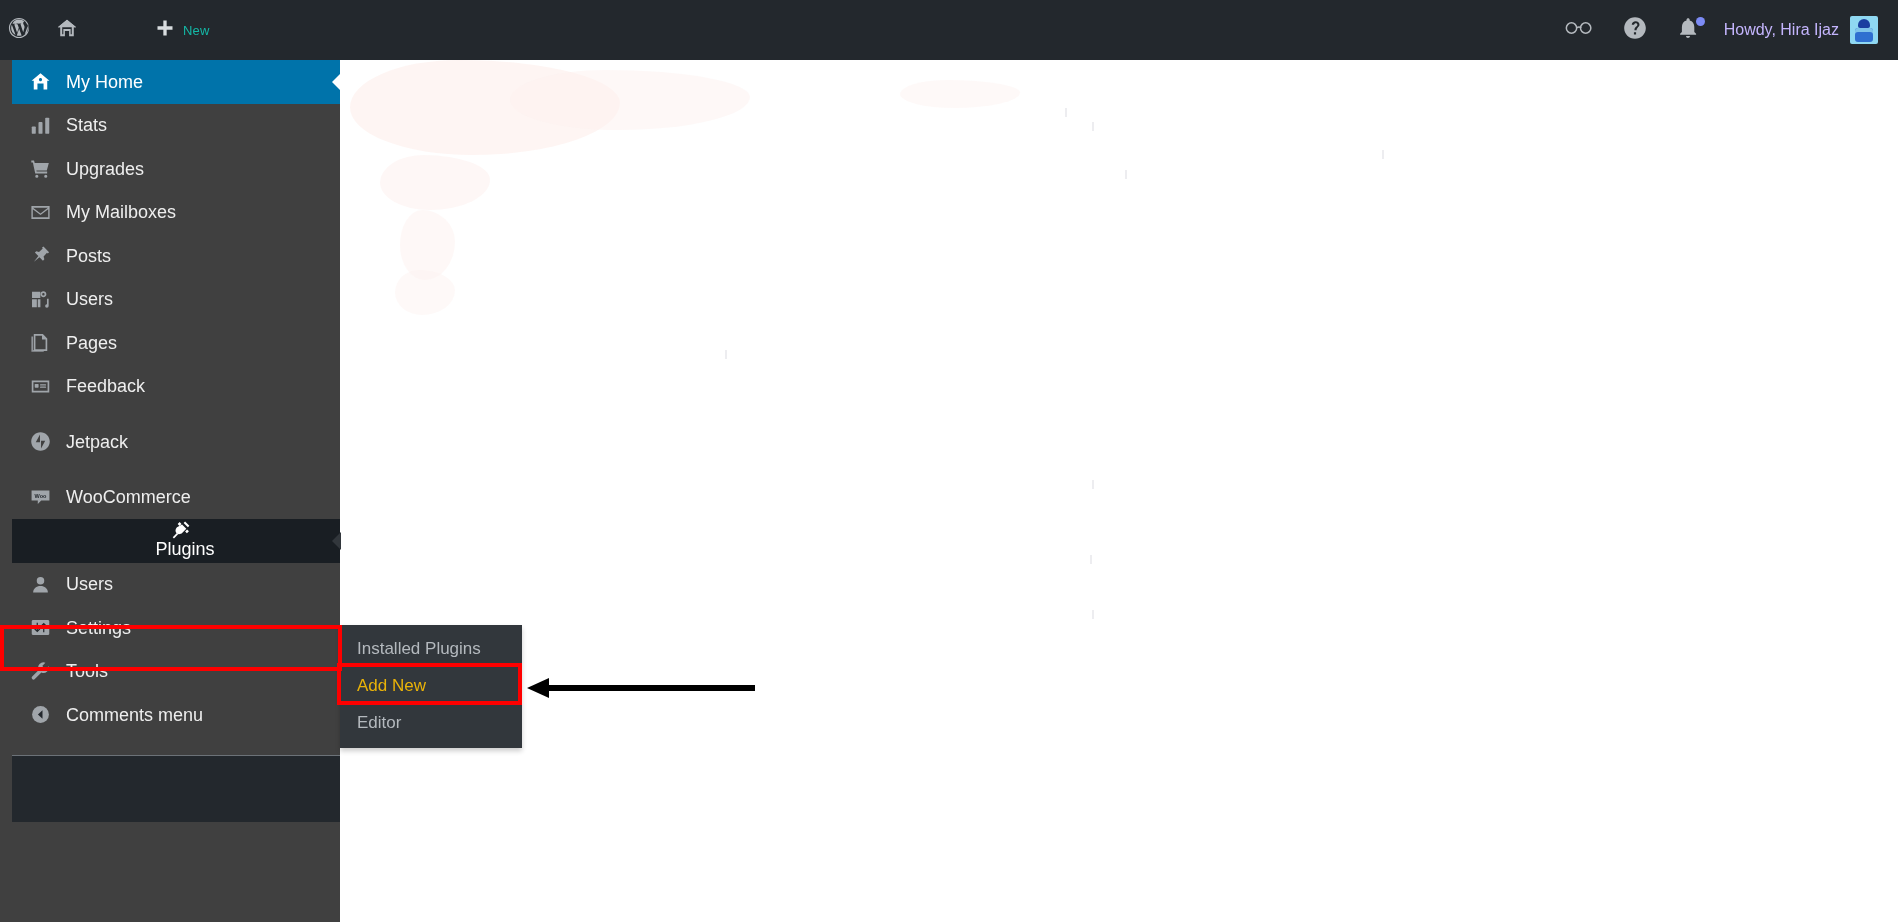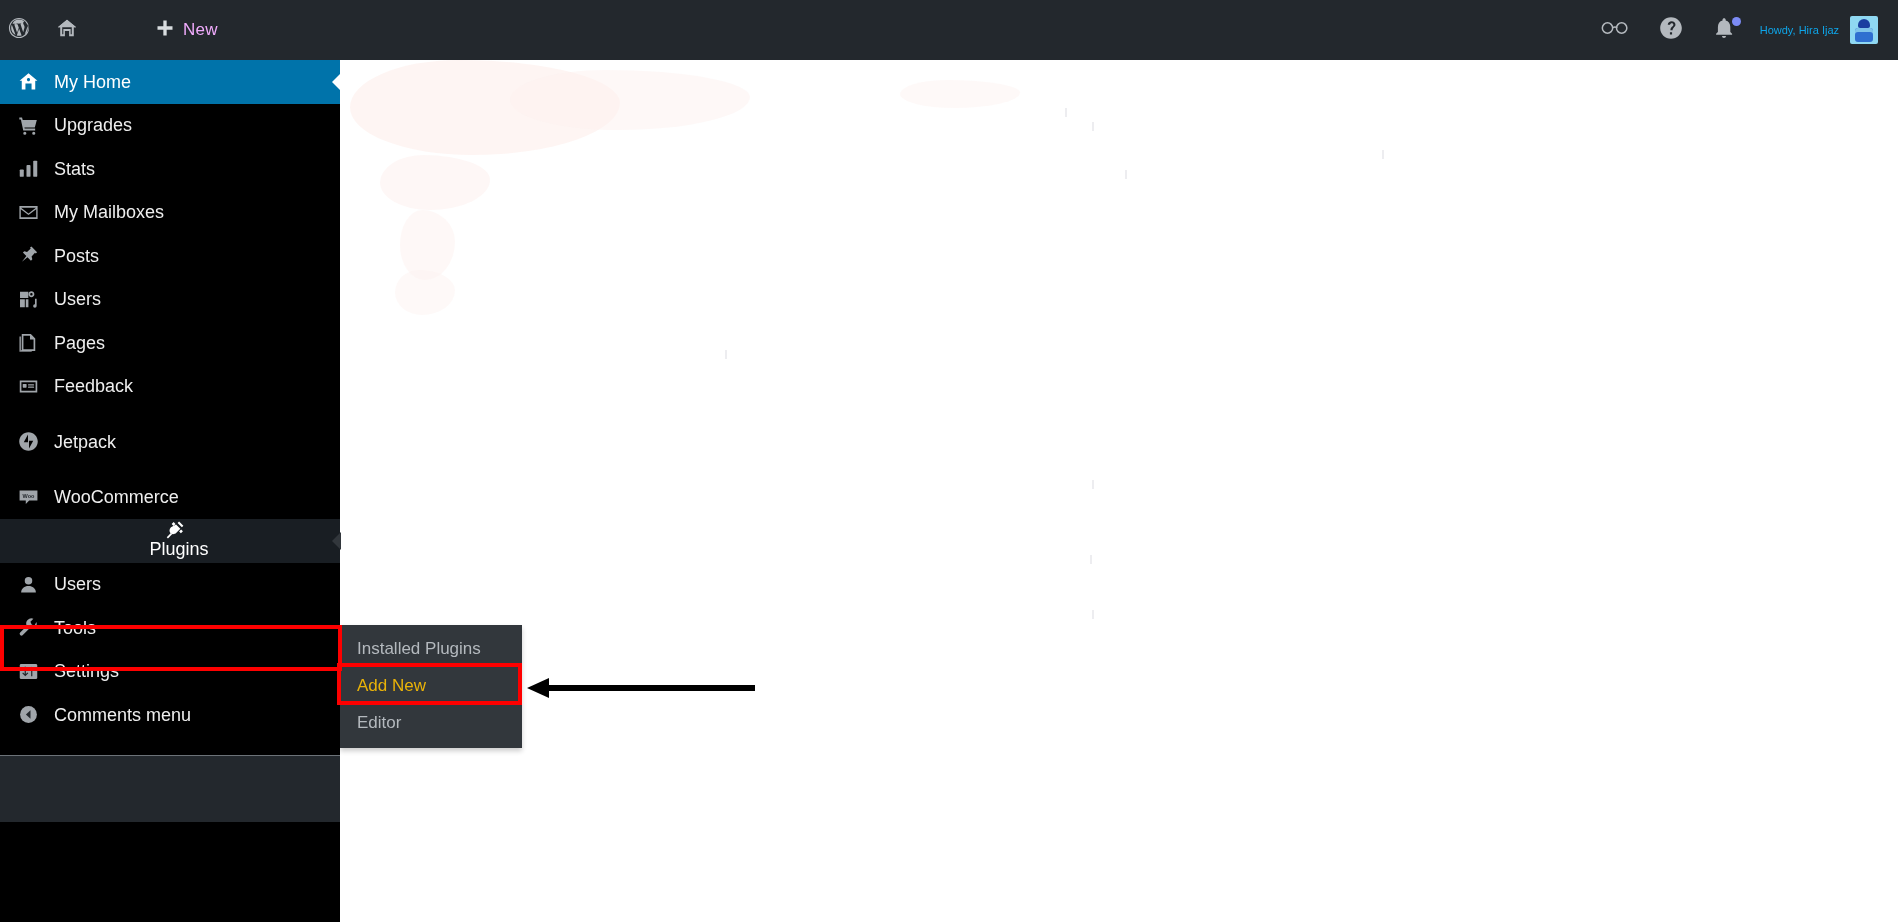--- a/index.html
+++ b/index.html
@@ -43,38 +43,38 @@
     height: 60px;
     padding: 0 11px;
     color: #b4b9be;
     font-size: 16px;
     cursor: pointer;
     gap: 8px;
   }
   .ab-wp { padding-left: 8px; padding-right: 12px; }
   .ab-home { padding-left: 14px; padding-right: 14px; }
   .ab-new { margin-left: 52px; }
-  .ab-new .ab-label { font-size: 17px; color: #f0abfc; letter-spacing: .2px; }
+  .ab-new .ab-label { font-size: 13px; color: #14b8a6; letter-spacing: .2px; }
 
   .ab-right {
     margin-left: auto;
     display: flex;
     align-items: center;
     height: 60px;
     padding-right: 8px;
   }
   .ab-right .ab-item { padding: 0 14px; }
   .howdy {
     display: flex;
     align-items: center;
     gap: 11px;
     padding: 0 12px 0 10px;
     height: 60px;
-    color: #0ea5e9;
-    font-size: 11px;
+    color: #c4b5fd;
+    font-size: 16px;
     cursor: pointer;
   }
   .avatar {
     width: 28px; height: 28px;
     border-radius: 2px;
     background: #8fd8f2;
     position: relative;
     overflow: hidden;
     flex: 0 0 auto;
   }
@@ -104,22 +104,23 @@
     border-radius: 50%;
     background: #7c8bf5;
   }
 
   
   .sidebar {
     position: absolute;
     top: 60px; left: 0;
     width: 340px;
     height: 862px;
-    background: #000000;
+    background: #404040;
     z-index: 40;
+    padding-left: 12px;
   }
   .menu { list-style: none; }
 
   .menu-item {
     position: relative;
     display: flex;
     align-items: center;
     height: 43.5px;
     padding-left: 10px;
     color: #eeeeee;
@@ -355,34 +356,34 @@
           <span class="mi-icon">
             <svg width="21" height="21" viewBox="0 0 24 24" fill="currentColor">
               <path d="M12 2.6 1.8 11.2h2.5V21h15.4v-9.8h2.5L12 2.6zm0 5.5c1 0 1.8.8 1.8 1.8S13 11.7 12 11.7s-1.8-.8-1.8-1.8.8-1.8 1.8-1.8zM8.5 14.4h7V21h-7v-6.6z"></path>
             </svg>
           </span>
           <span class="mi-label">My Home</span>
         </li>
         <li class="menu-item">
           <span class="mi-icon">
             <svg width="21" height="21" viewBox="0 0 24 24" fill="currentColor">
-              <path d="M1.5 2.8h3.1l.8 3h16.1l-2.3 8.4H7.3l.3 1.3h12v2.1H6l-2-9.1-.7-3.4H1.5V2.8zM7.8 19.1a1.8 1.8 0 1 1 0 3.6 1.8 1.8 0 0 1 0-3.6zm10.2 0a1.8 1.8 0 1 1 0 3.6 1.8 1.8 0 0 1 0-3.6z"></path>
-            </svg>
-          </span>
-          <span class="mi-label">Upgrades</span>
-        </li>
-        <li class="menu-item">
-          <span class="mi-icon">
-            <svg width="21" height="21" viewBox="0 0 24 24" fill="currentColor">
               <rect x="2" y="13" width="4.6" height="8.5" rx="1"></rect>
               <rect x="9.7" y="8" width="4.6" height="13.5" rx="1"></rect>
               <rect x="17.4" y="3" width="4.6" height="18.5" rx="1"></rect>
             </svg>
           </span>
           <span class="mi-label">Stats</span>
+        </li>
+        <li class="menu-item">
+          <span class="mi-icon">
+            <svg width="21" height="21" viewBox="0 0 24 24" fill="currentColor">
+              <path d="M1.5 2.8h3.1l.8 3h16.1l-2.3 8.4H7.3l.3 1.3h12v2.1H6l-2-9.1-.7-3.4H1.5V2.8zM7.8 19.1a1.8 1.8 0 1 1 0 3.6 1.8 1.8 0 0 1 0-3.6zm10.2 0a1.8 1.8 0 1 1 0 3.6 1.8 1.8 0 0 1 0-3.6z"></path>
+            </svg>
+          </span>
+          <span class="mi-label">Upgrades</span>
         </li>
         <li class="menu-item">
           <span class="mi-icon">
             <svg width="21" height="21" viewBox="0 0 24 24" fill="currentColor">
               <path d="M1.6 4.6h20.8v14.8H1.6V4.6zm1.9 2.1 8.5 6.3 8.5-6.3H3.5zm-.3 1.7v9.1h17.6V8.4L12 14.9 3.2 8.4z"></path>
             </svg>
           </span>
           <span class="mi-label">My Mailboxes</span>
         </li>
         <li class="menu-item">
@@ -456,33 +457,33 @@
             <svg width="21" height="21" viewBox="0 0 24 24" fill="currentColor">
               <path d="M12 3.4a4.3 4.3 0 1 1 0 8.6 4.3 4.3 0 0 1 0-8.6z"></path>
               <path d="M3.6 21c0-4.4 3.8-7.4 8.4-7.4s8.4 3 8.4 7.4H3.6z"></path>
             </svg>
           </span>
           <span class="mi-label">Users</span>
         </li>
         <li class="menu-item">
           <span class="mi-icon">
             <svg width="21" height="21" viewBox="0 0 24 24" fill="currentColor">
-              <path d="M21 5.6a6 6 0 0 1-8 7.6L5.5 20.7a2.1 2.1 0 0 1-3-3l7.5-7.5A6 6 0 0 1 17.6 2l-3.4 3.4 1.4 3.1 3.1 1.4L21 5.6z"></path>
-            </svg>
-          </span>
-          <span class="mi-label">Tools</span>
-        </li>
-        <li class="menu-item">
-          <span class="mi-icon">
-            <svg width="21" height="21" viewBox="0 0 24 24" fill="currentColor">
               <rect x="2" y="3.4" width="20" height="17.2" rx="1.6" fill="currentColor"></rect>
               <path d="M7.6 6.6v8.2l-1.8-1.8-1 1 3.5 3.5 3.5-3.5-1-1-1.8 1.8V6.6H7.6zM16.4 17.4V9.2l1.8 1.8 1-1L15.7 6.5l-3.5 3.5 1 1 1.8-1.8v8.2h1.4z" fill="#23282d"></path>
             </svg>
           </span>
           <span class="mi-label">Settings</span>
+        </li>
+        <li class="menu-item">
+          <span class="mi-icon">
+            <svg width="21" height="21" viewBox="0 0 24 24" fill="currentColor">
+              <path d="M21 5.6a6 6 0 0 1-8 7.6L5.5 20.7a2.1 2.1 0 0 1-3-3l7.5-7.5A6 6 0 0 1 17.6 2l-3.4 3.4 1.4 3.1 3.1 1.4L21 5.6z"></path>
+            </svg>
+          </span>
+          <span class="mi-label">Tools</span>
         </li>
         <li class="menu-item">
           <span class="mi-icon">
             <svg width="21" height="21" viewBox="0 0 24 24" fill="currentColor">
               <circle cx="12" cy="12" r="9.6" fill="currentColor"></circle>
               <path d="M14.3 7.1 9 12l5.3 4.9V7.1z" fill="#23282d"></path>
             </svg>
           </span>
           <span class="mi-label">Comments menu</span>
         </li>

